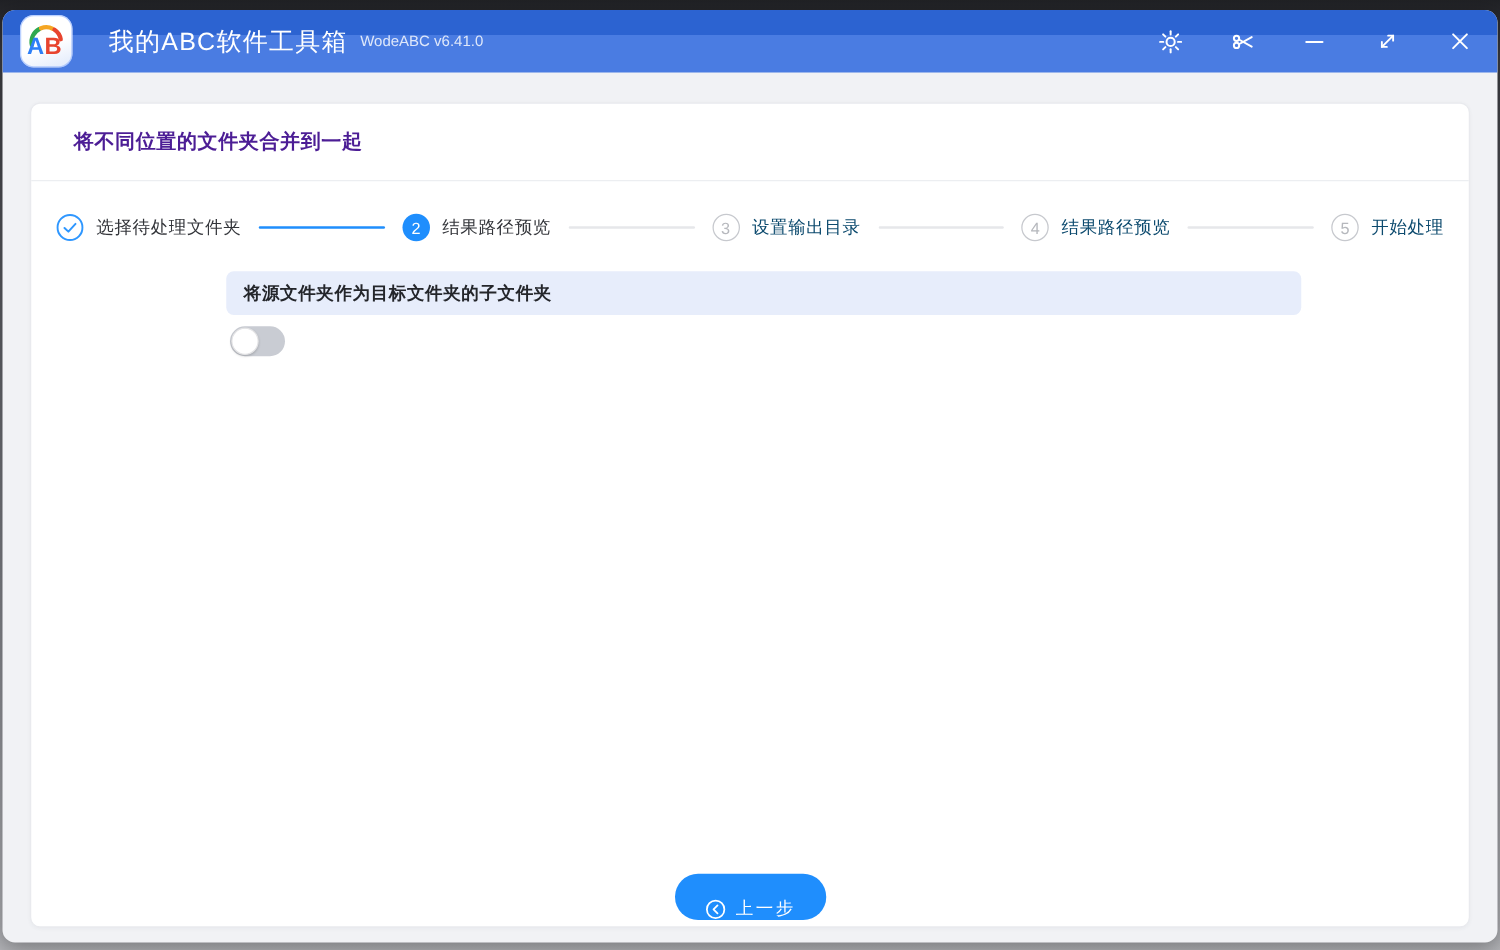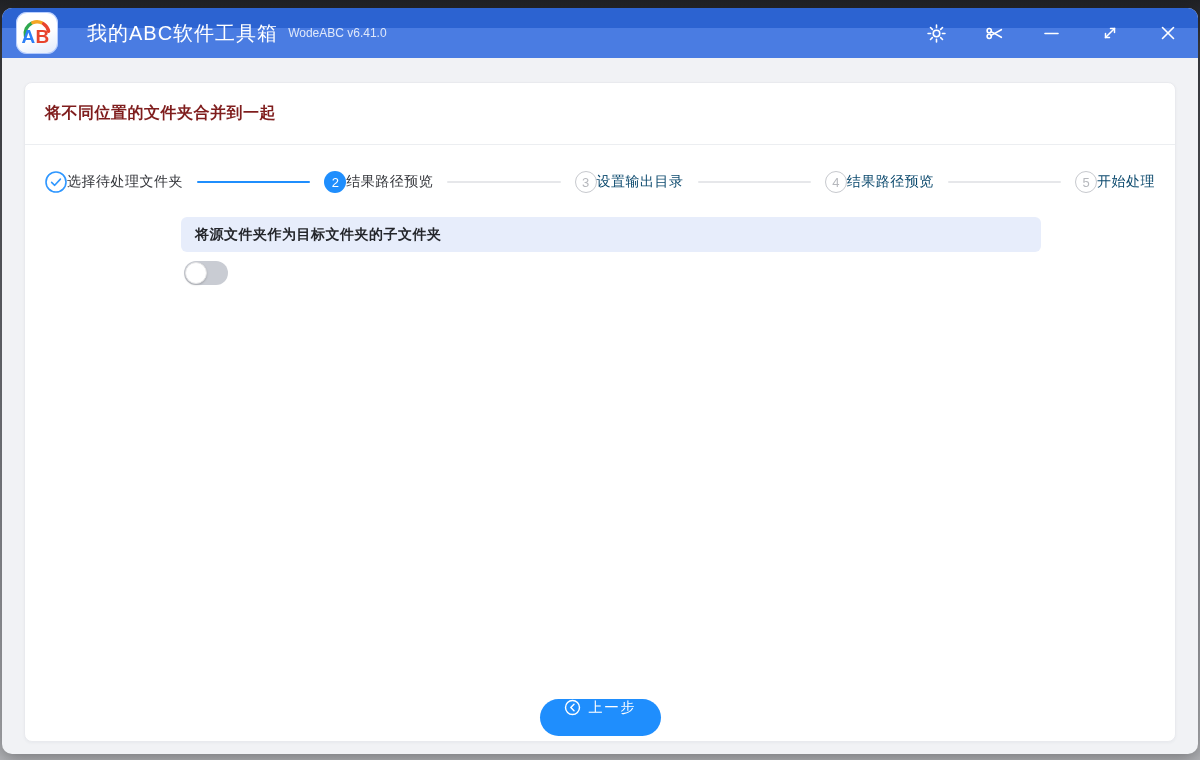--- a/index.html
+++ b/index.html
@@ -43,32 +43,32 @@
     display:flex; flex-direction:column;
   }
 
   
   .card-header { height:62px; flex:0 0 62px; display:flex; align-items:center; padding:0 20px; border-bottom:1px solid #eceef1; }
   .back-btn {
     height:30px; border:none; border-radius:15px; background:#1f8efd; color:#fff;
     font-size:13px; font-family:inherit; display:flex; align-items:center; gap:9px;
     padding:0 18px 0 15px; cursor:pointer; letter-spacing:1px;
   }
-  .page-title { font-size:16px; font-weight:bold; color:#7f1d1d; letter-spacing:.5px; }
+  .page-title { font-size:16px; font-weight:bold; color:#4c1d95; margin-left:14px; letter-spacing:.5px; }
 
   
   .steps { display:flex; align-items:center; padding:0 20px; margin-top:26px; }
   .step { display:flex; align-items:center; flex:0 0 auto; }
   .step-circle {
     width:22px; height:22px; border-radius:50%; display:flex; align-items:center; justify-content:center;
     font-size:13px; flex:0 0 22px;
   }
   .step.current .step-circle { background:#1f8efd; color:#fff; }
   .step.pending .step-circle { border:1px solid #c7c9ce; color:#b6b8bd; background:#fff; }
-  .step-label { font-size:14px; color:#33353a; white-space:nowrap; letter-spacing:.5px; }
+  .step-label { font-size:14px; margin-left:10px; color:#33353a; white-space:nowrap; letter-spacing:.5px; }
   .step.pending .step-label { color:#0c4a6e; }
   .connector { flex:1 1 auto; height:2px; background:#e6e7ea; margin:0 14px; border-radius:1px; }
   .connector.done { background:#1f8efd; height:1.5px; }
 
   
   .content { flex:1 1 auto; padding-left:156px; padding-top:24px; }
   .option-row {
     width:860px; height:35px; background:#e7edfb; border-radius:6px;
     display:flex; align-items:center; padding:0 14px;
     font-size:14px; font-weight:bold; color:#24262b; letter-spacing:.5px;
@@ -80,21 +80,21 @@
   .toggle .knob {
     position:absolute; top:1px; left:1px; width:22px; height:22px; border-radius:50%;
     background:#fff; border:1px solid #e3e3e5; box-shadow:0 1px 2px rgba(0,0,0,.18);
   }
 
   
   .card-footer { flex:0 0 auto; margin-top:auto; display:flex; justify-content:center; gap:26px; padding-bottom:5px; }
   .nav-btn {
     height:37px; border:none; border-radius:19px; background:#1f8efd; color:#fff;
     font-size:14px; font-family:inherit; letter-spacing:2px;
-    display:flex; align-items:flex-start; gap:8px; padding:0 24px; cursor:pointer;
+    display:flex; align-items:flex-end; gap:8px; padding:0 24px; cursor:pointer;
   }
 </style>
 </head>
 <body>
 
 <div class="window">
 
   <div class="titlebar">
     <div class="logo">
       <svg width="36" height="36" viewBox="0 0 36 36">

